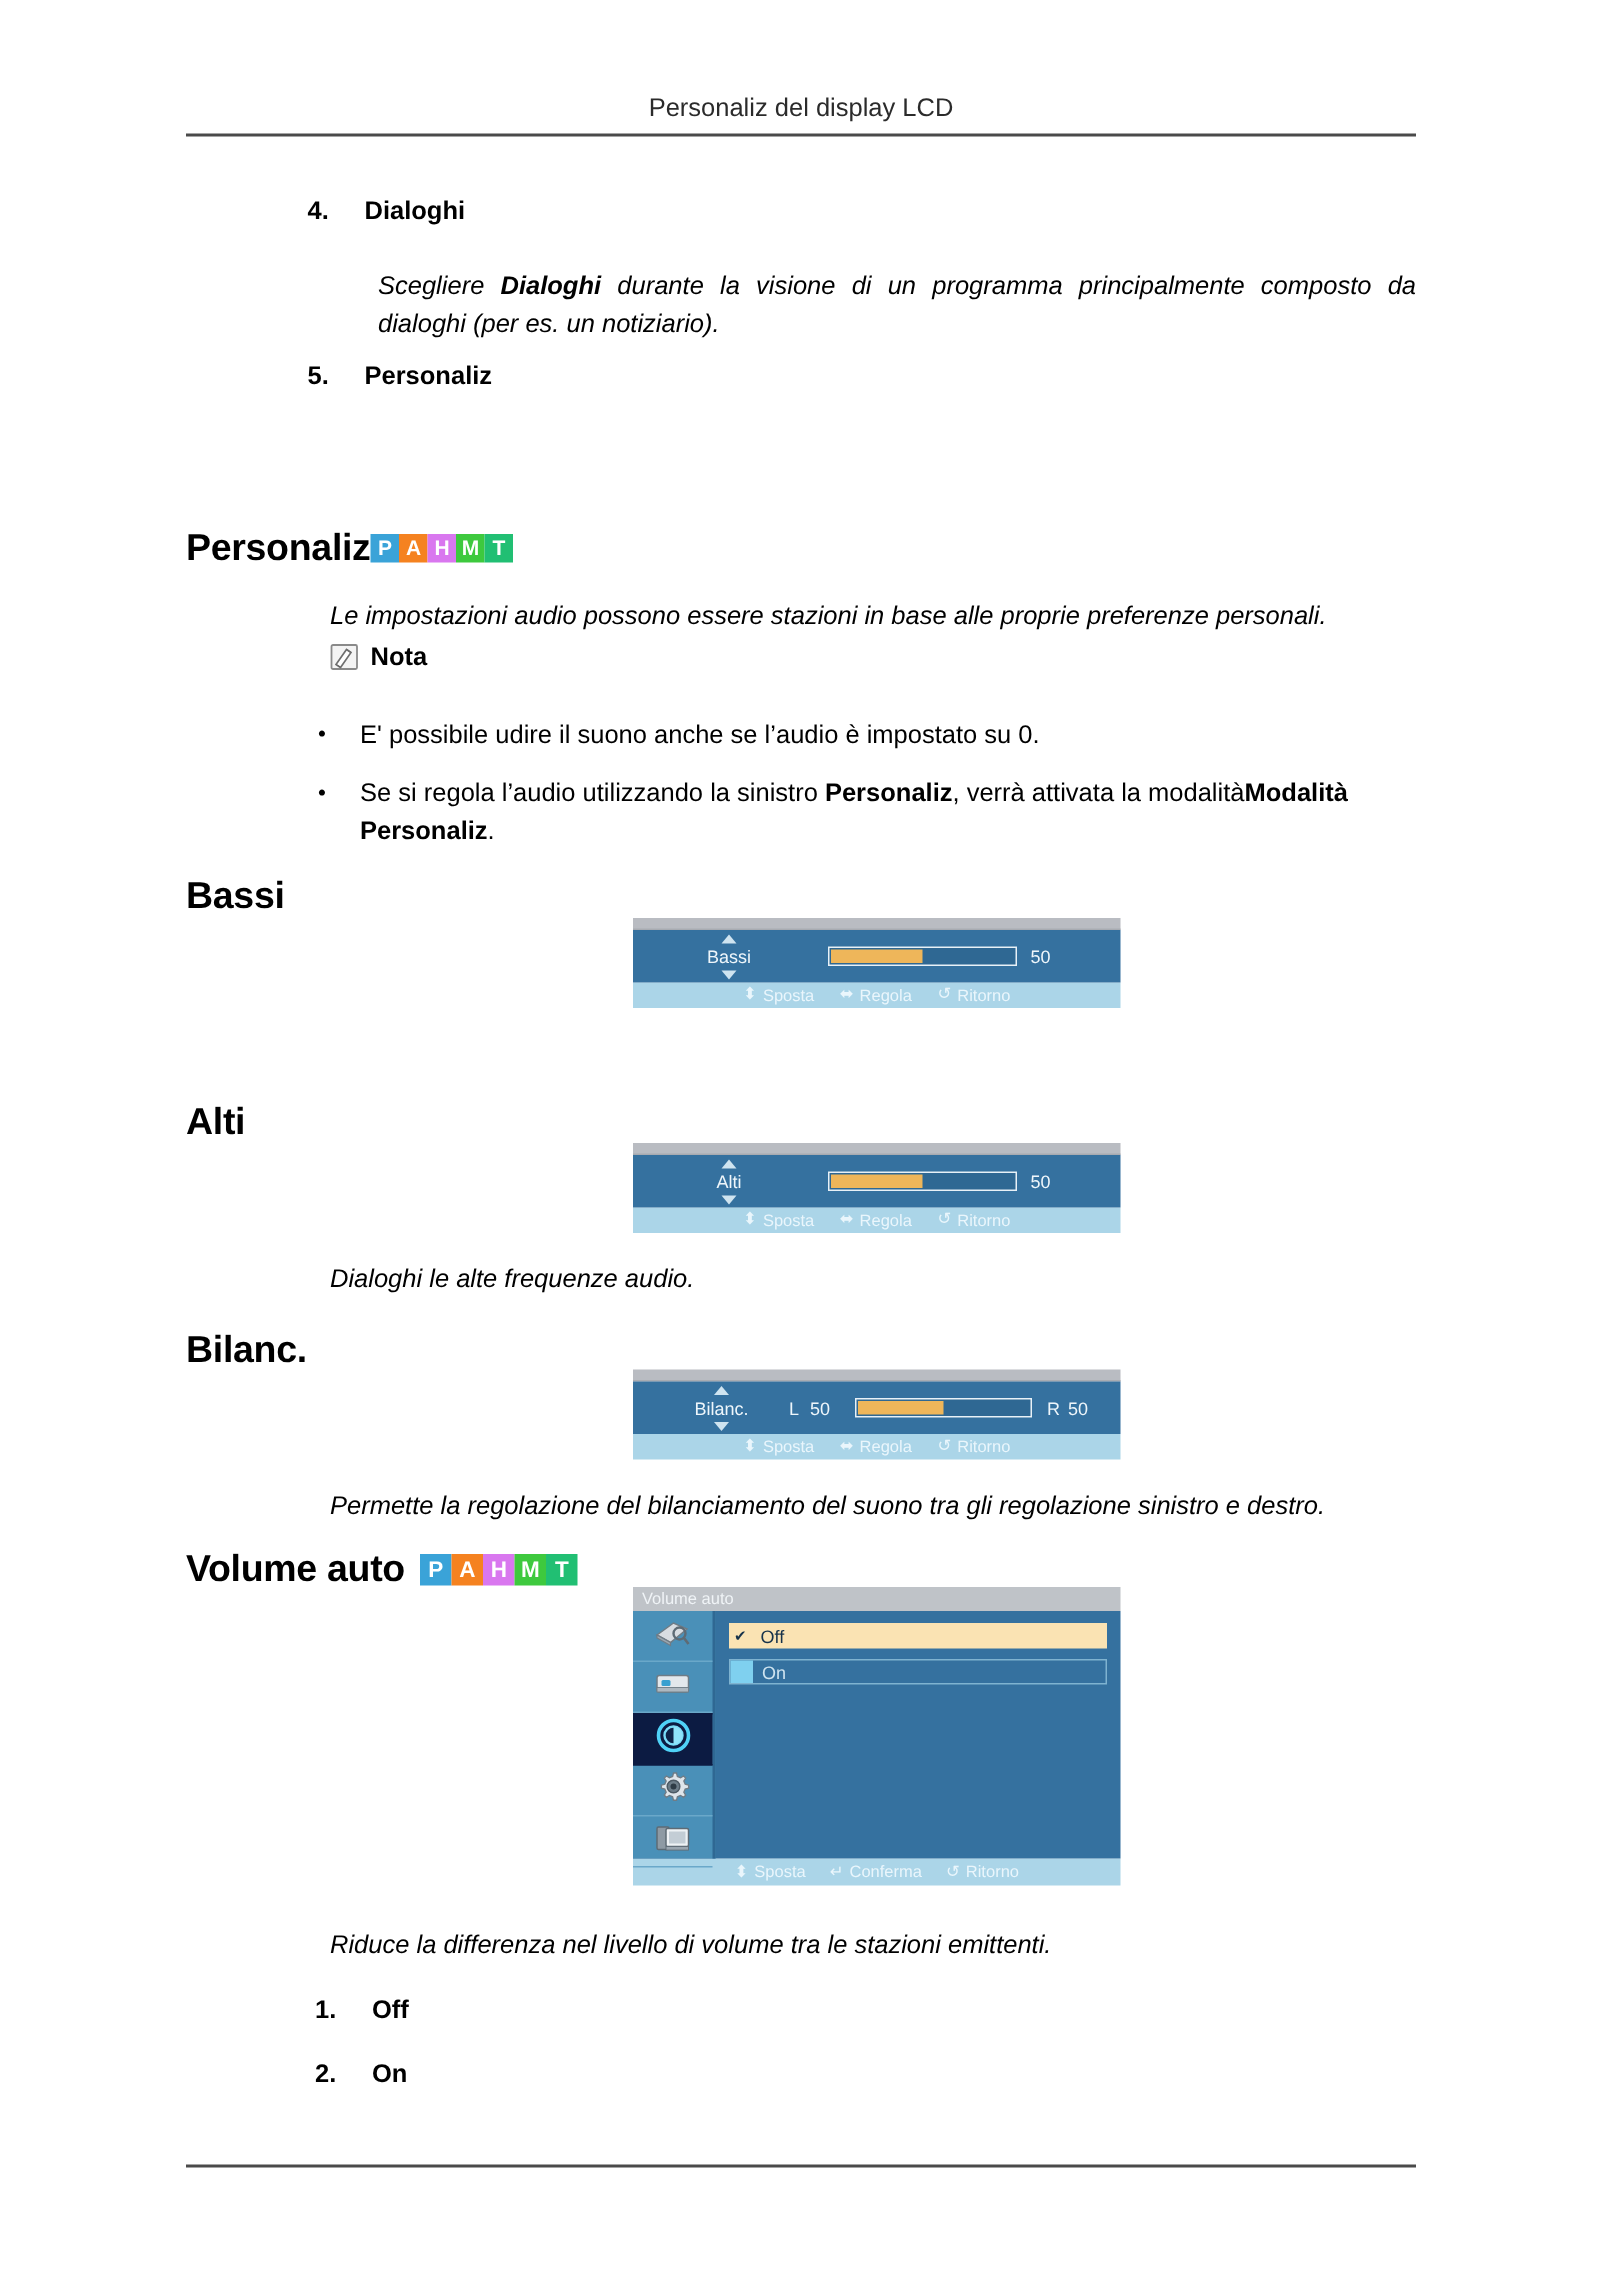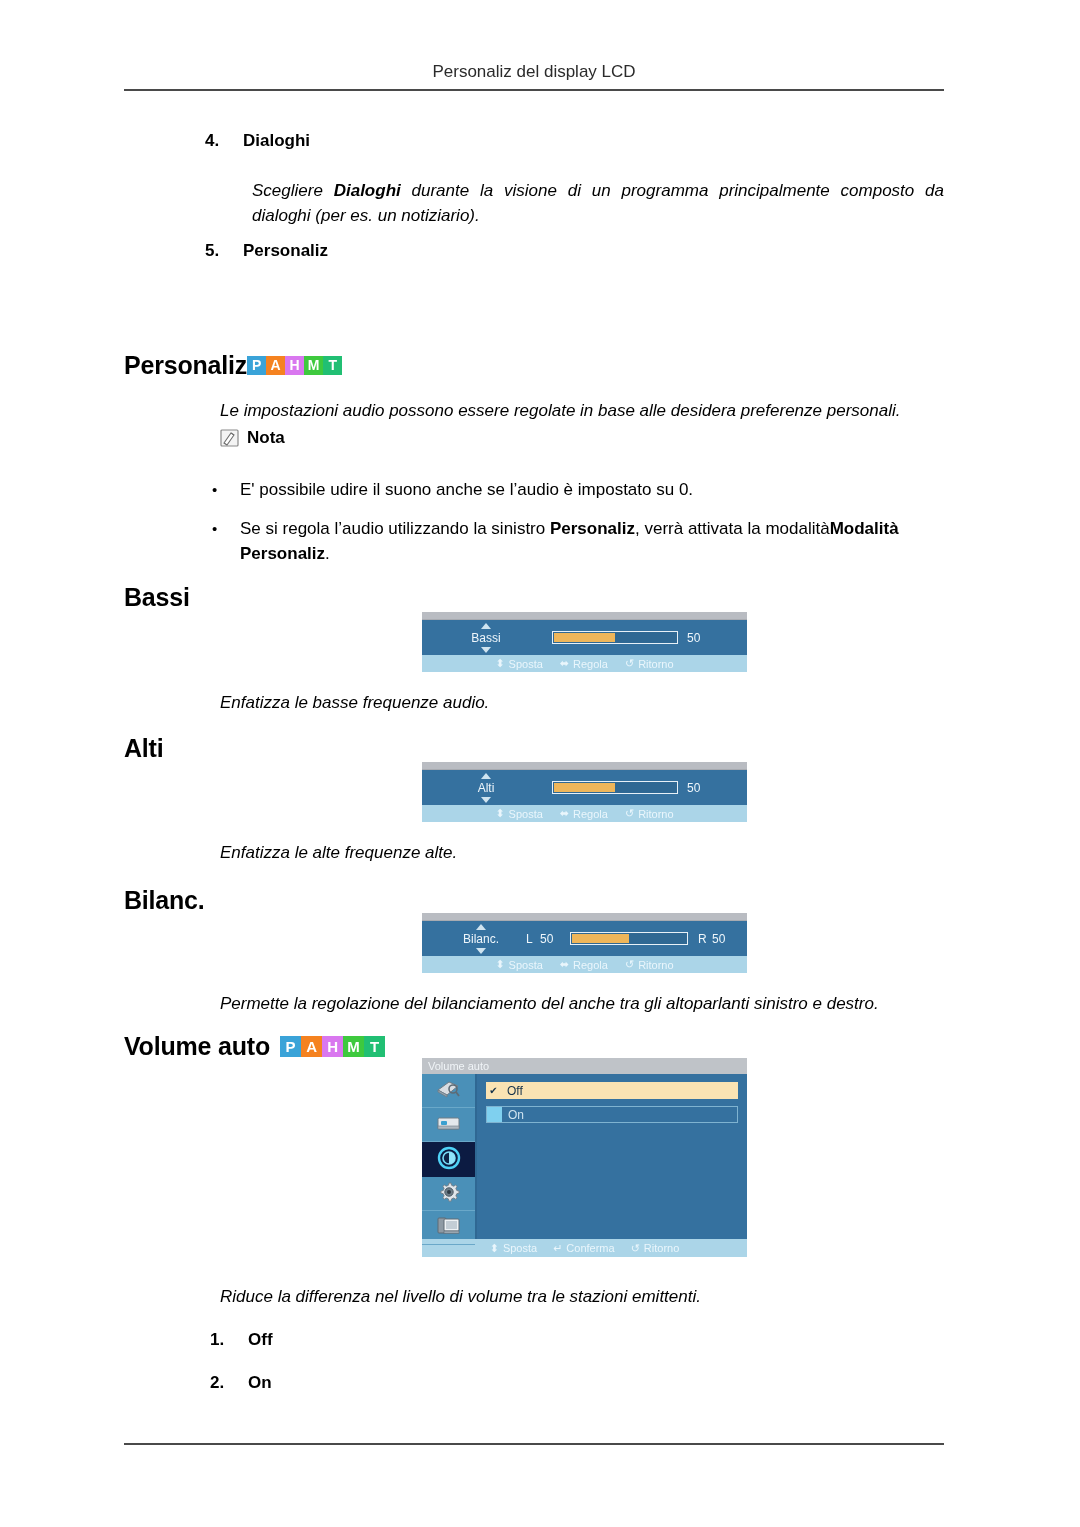--- a/index.html
+++ b/index.html
@@ -328,21 +328,21 @@
     <span>Personaliz</span>
     <span class="badges" id="badges-1">
         <span class="badge small" style="background: rgb(58, 163, 216);">P</span>
         <span class="badge small" style="background: rgb(245, 130, 32);">A</span>
         <span class="badge small" style="background: rgb(217, 119, 239);">H</span>
         <span class="badge small" style="background: rgb(62, 201, 62);">M</span>
         <span class="badge small" style="background: rgb(33, 191, 115);">T</span>
       </span>
   </div>
 
-  <div class="para" style="left:220px; top:398px; width:724px;">Le impostazioni audio possono essere regolate in base alle desidera preferenze personali.</div>
+  <div class="para" style="left:220px; top:398px; width:724px;">Le impostazioni audio possono essere stazioni in base alle proprie preferenze personali.</div>
 
   <div class="note-wrap" style="left:220px; top:428px;">
     <span class="note-icon">
       <svg width="21" height="19" viewBox="0 0 21 19">
         <rect x="1" y="1" width="17" height="16" rx="1" fill="#f4f4f4" stroke="#8a8a8a" stroke-width="1.2"></rect>
         <path d="M4 14 L11 4 L14 6 L7 16 Z" fill="#ffffff" stroke="#6f6f6f" stroke-width="1.1"></path>
         <path d="M4 14 L6.5 15.2 L7 16 Z" fill="#5a5a5a"></path>
         <line x1="11" y1="4" x2="14" y2="6" stroke="#6f6f6f" stroke-width="1"></line>
       </svg>
     </span>
@@ -385,21 +385,20 @@
           <span class="gly">⬌</span>
           <span>Regola</span>
         </span>
       <span class="fitem">
           <span class="gly">↺</span>
           <span>Ritorno</span>
         </span>
     </div>
   </div>
 
-  <div class="para" style="left:220px; top:690px; width:724px;">Enfatizza le basse frequenze audio.</div>
 
   <div class="h-section" style="left:124px; top:734px;">
     <span>Alti</span>
   </div>
 
   <div class="osd" style="left:422px; top:762px; width:325px;">
     <div class="osd-topstrip"></div>
     <div class="osd-body" style="height:35px;">
       <div class="osd-label" style="position:absolute; left:38px; top:11px; width:52px;">
         <span class="caret-up"></span>
@@ -420,21 +419,21 @@
           <span class="gly">⬌</span>
           <span>Regola</span>
         </span>
       <span class="fitem">
           <span class="gly">↺</span>
           <span>Ritorno</span>
         </span>
     </div>
   </div>
 
-  <div class="para" style="left:220px; top:840px; width:724px;">Enfatizza le alte frequenze alte.</div>
+  <div class="para" style="left:220px; top:840px; width:724px;">Dialoghi le alte frequenze audio.</div>
 
   <div class="h-section" style="left:124px; top:886px;">
     <span>Bilanc.</span>
   </div>
 
   <div class="osd" style="left:422px; top:913px; width:325px;">
     <div class="osd-topstrip"></div>
     <div class="osd-body" style="height:35px;">
       <div class="osd-label" style="position:absolute; left:28px; top:11px; width:62px;">
         <span class="caret-up"></span>
@@ -458,21 +457,21 @@
           <span class="gly">⬌</span>
           <span>Regola</span>
         </span>
       <span class="fitem">
           <span class="gly">↺</span>
           <span>Ritorno</span>
         </span>
     </div>
   </div>
 
-  <div class="para" style="left:220px; top:991px; width:724px;">Permette la regolazione del bilanciamento del anche tra gli altoparlanti sinistro e destro.</div>
+  <div class="para" style="left:220px; top:991px; width:724px;">Permette la regolazione del bilanciamento del suono tra gli regolazione sinistro e destro.</div>
 
   <div class="h-section" style="left:124px; top:1032px;">
     <span>Volume auto</span>
     <span style="display:inline-block;width:10px;"></span>
     <span class="badges" id="badges-2">
         <span class="badge" style="background: rgb(58, 163, 216);">P</span>
         <span class="badge" style="background: rgb(245, 130, 32);">A</span>
         <span class="badge" style="background: rgb(217, 119, 239);">H</span>
         <span class="badge" style="background: rgb(62, 201, 62);">M</span>
         <span class="badge" style="background: rgb(33, 191, 115);">T</span>

